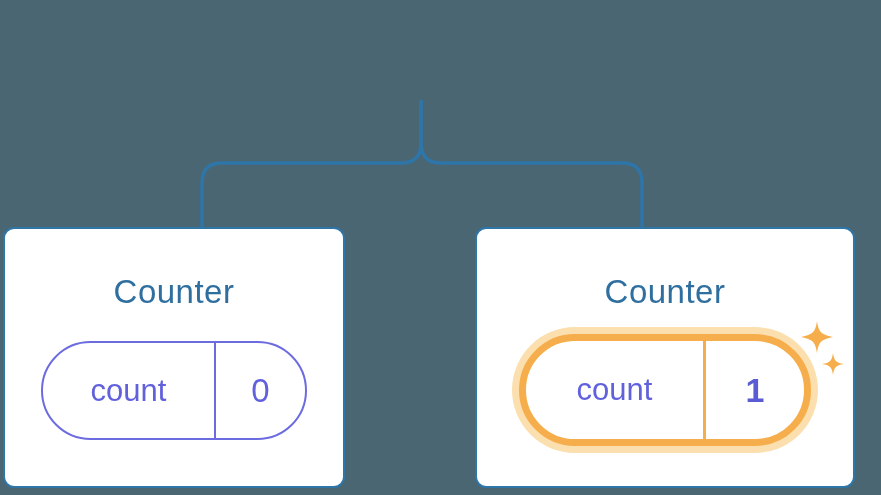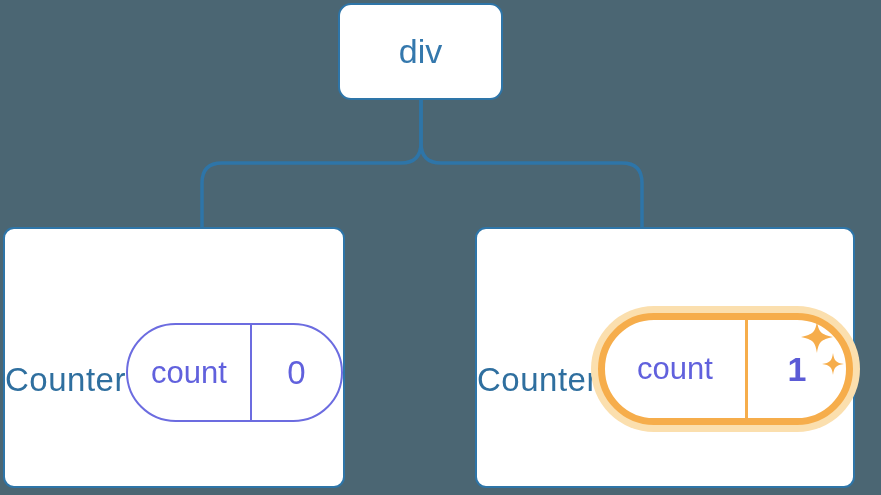--- a/index.html
+++ b/index.html
@@ -45,21 +45,21 @@
   
   .card {
     position: absolute;
     top: 227px;
     height: 261px;
     box-sizing: border-box;
     background: #ffffff;
     border: 2px solid #2e75a8;
     border-radius: 11px;
     display: flex;
-    flex-direction: row;
+    flex-direction: column;
     align-items: center;
     z-index: 2;
   }
   .card.left  { left: 3px;   width: 342px; }
   .card.right { left: 475px; width: 380px; }
   .card-title {
     margin-top: 44px;
     font-size: 33px;
     font-weight: 500;
     color: #2f6f9f;
@@ -121,23 +121,20 @@
 </head>
 <body>
 
 <div class="diagram">
 
   <svg class="overlay" viewBox="0 0 881 495" xmlns="http://www.w3.org/2000/svg">
     <path class="connector-path" d="M421 100 L421 143 Q421 163 401 163 L222 163 Q202 163 202 183 L202 227"></path>
     <path class="connector-path" d="M421 100 L421 143 Q421 163 441 163 L622 163 Q642 163 642 183 L642 227"></path>
   </svg>
 
-  <div class="root-node">
-    <span>div</span>
-  </div>
 
   <div class="card left">
     <div class="card-title">Counter</div>
     <div class="pill normal">
       <div class="pill-key">count</div>
       <div class="pill-value">0</div>
     </div>
   </div>
 
   <div class="card right">

